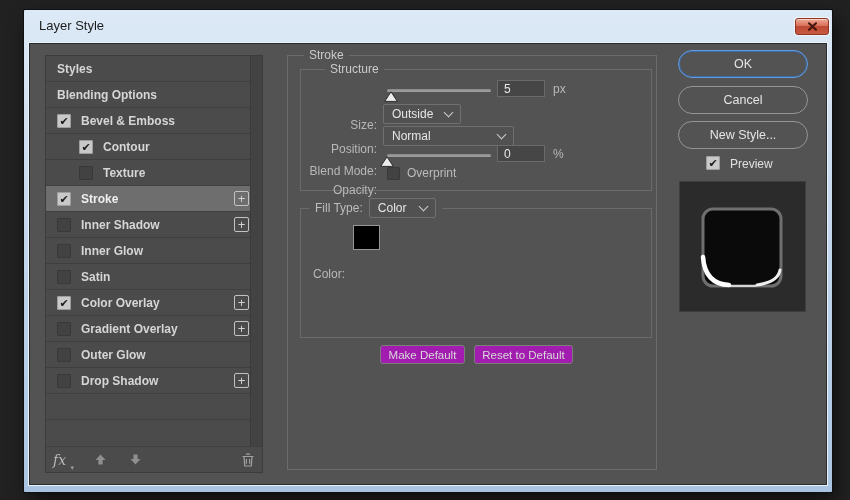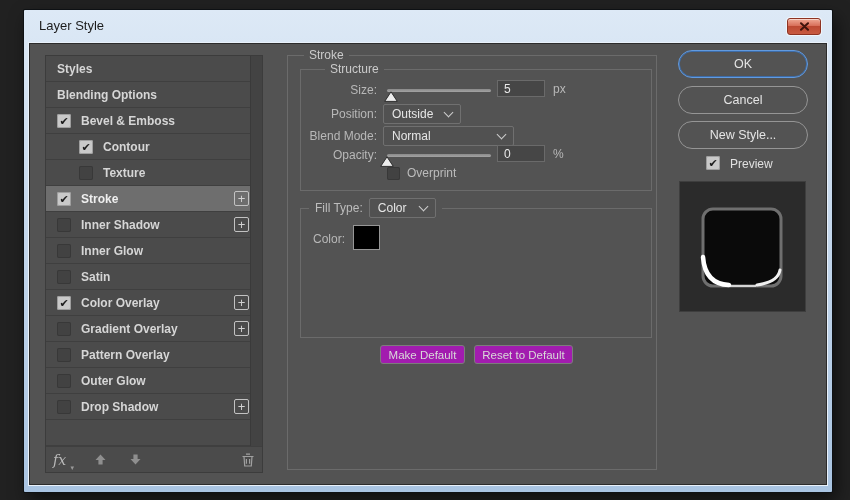--- a/index.html
+++ b/index.html
@@ -5,21 +5,21 @@
   html,body{margin:0;padding:0;}
   body{width:850px;height:500px;overflow:hidden;background:#212121;
        font-family:"Liberation Sans","DejaVu Sans",sans-serif;-webkit-font-smoothing:antialiased;}
   .screen{position:relative;width:850px;height:500px;background:#212121;}
 
   
   .window{position:absolute;left:24px;top:10px;width:808px;height:482px;box-sizing:border-box;
           padding:32px 4px 6px;border-radius:1px;
           background:linear-gradient(180deg,#dde9f6 0%,#c4d7ec 45%,#a9c4e2 100%);
           box-shadow:0 0 0 1px #0e1114, 4px 8px 18px rgba(0,0,0,.6);}
-  .titlebar{position:absolute;left:0;top:0;width:100%;height:32px;cursor:default;}
+  .titlebar{position:absolute;left:0;top:0;width:100%;height:32px;cursor:default;padding-left:8px;}
   .titlebar .title{position:absolute;left:15px;top:8px;font-size:13px;color:#1c1c1c;}
   .close{position:absolute;right:11px;top:8px;width:34px;height:17px;border-radius:3px;box-sizing:border-box;
          background:linear-gradient(180deg,#f0a995 0%,#d8705a 45%,#bd4a33 50%,#c85a41 100%);
          border:1px solid #8e3322;box-shadow:0 0 0 1px rgba(255,255,255,.55), inset 0 1px 0 rgba(255,255,255,.5);
          display:flex;align-items:center;justify-content:center;cursor:pointer;}
   .content{position:relative;width:100%;height:100%;box-sizing:border-box;background:#535353;
            border:1px solid #e9f1fa;box-shadow:inset 0 0 0 1px #2c2c2c;}
 
   
   .listbox{position:absolute;left:16px;top:12px;width:218px;height:418px;box-sizing:border-box;
@@ -47,21 +47,21 @@
 
   
   .fieldset{position:absolute;box-sizing:border-box;border:1px solid #6b6b6b;}
   .legend{position:absolute;top:-8px;background:#535353;padding:0 5px;font-size:12px;color:#cbcbcb;line-height:15px;}
   .main{left:258px;top:12px;width:370px;height:415px;}
   .main>.legend{left:16px;}
   .structure{left:12px;top:13px;width:352px;height:122px;}
   .structure>.legend{left:12px;margin-left:12px;}
   .fillgroup{left:12px;top:152px;width:352px;height:130px;}
 
-  .lbl{position:absolute;left:0;width:76px;text-align:right;font-size:12px;color:#b8b8b8;line-height:16px;white-space:nowrap;}
+  .lbl{position:absolute;left:0;width:76px;text-align:right;font-size:12px;color:#b8b8b8;line-height:16px;white-space:nowrap;margin-top:35px;}
   .unit{position:absolute;font-size:12px;color:#b8b8b8;}
   .val{position:absolute;width:48px;height:17px;box-sizing:border-box;background:#464646;border:1px solid #6a6a6a;
        color:#e9e9e9;font-size:12px;font-family:inherit;padding:0 0 0 6px;}
   .track{position:absolute;height:3px;border-radius:2px;background:linear-gradient(180deg,#8a8a8a,#a3a3a3);cursor:pointer;}
   .thumb{position:absolute;top:-1px;width:14px;height:11px;cursor:pointer;}
   .dd{position:absolute;height:20px;box-sizing:border-box;background:#515151;border:1px solid #707070;border-radius:2px;
       display:flex;align-items:center;cursor:pointer;}
   .dd>span{flex:1;padding-left:8px;font-size:12px;color:#e6e6e6;white-space:nowrap;}
   .chev{width:6px;height:6px;border-right:1.5px solid #cdcdcd;border-bottom:1.5px solid #cdcdcd;
         transform:rotate(45deg);margin:-3px 8px 0 4px;flex:none;}
@@ -142,24 +142,20 @@
               <span class="rowlab">Color Overlay</span>
               <span class="plus">+</span>
             </div>
             <div class="row">
               <span class="cb"></span>
               <span class="rowlab">Gradient Overlay</span>
               <span class="plus">+</span>
             </div>
             <div class="row">
               <span class="cb"></span>
-              <span class="rowlab">Pattern Overlay</span>
-            </div>
-            <div class="row">
-              <span class="cb"></span>
               <span class="rowlab">Outer Glow</span>
             </div>
             <div class="row">
               <span class="cb"></span>
               <span class="rowlab">Drop Shadow</span>
               <span class="plus">+</span>
             </div>
             <div class="row"></div>
           </div>
         <div class="scrolltrack"></div>

